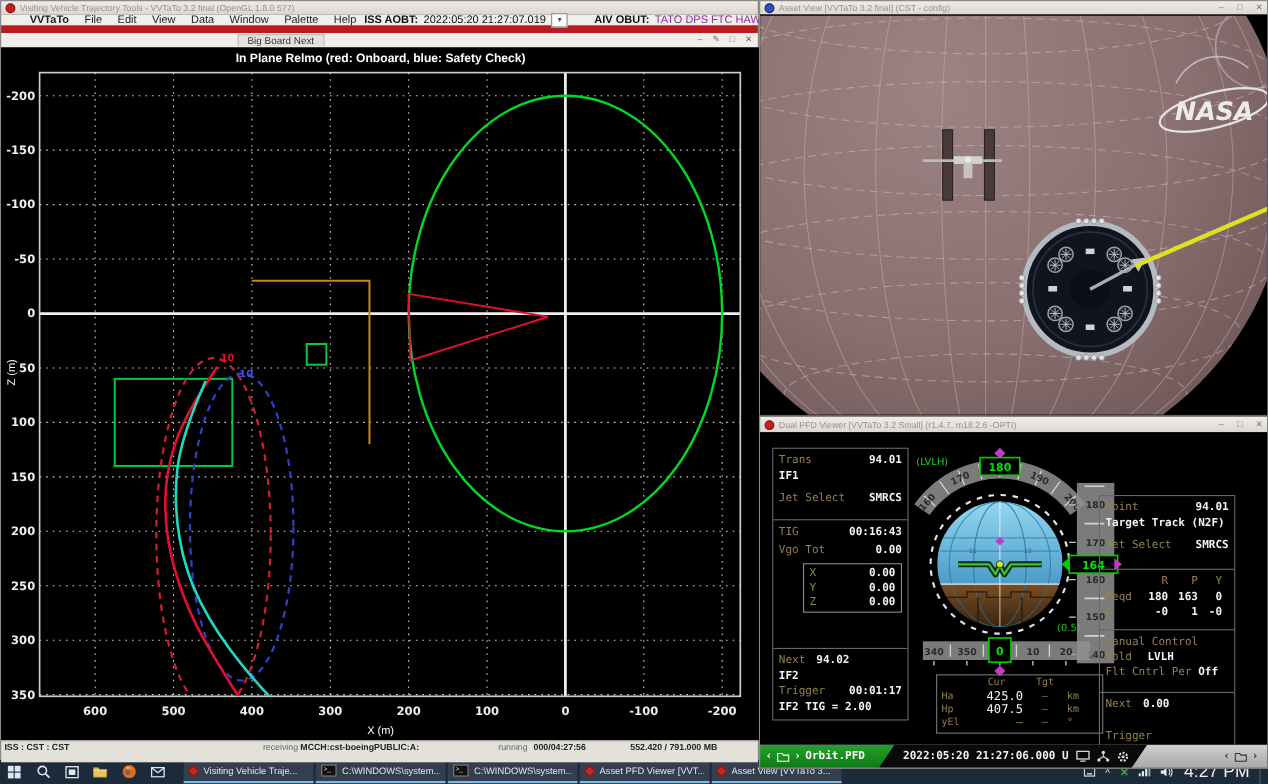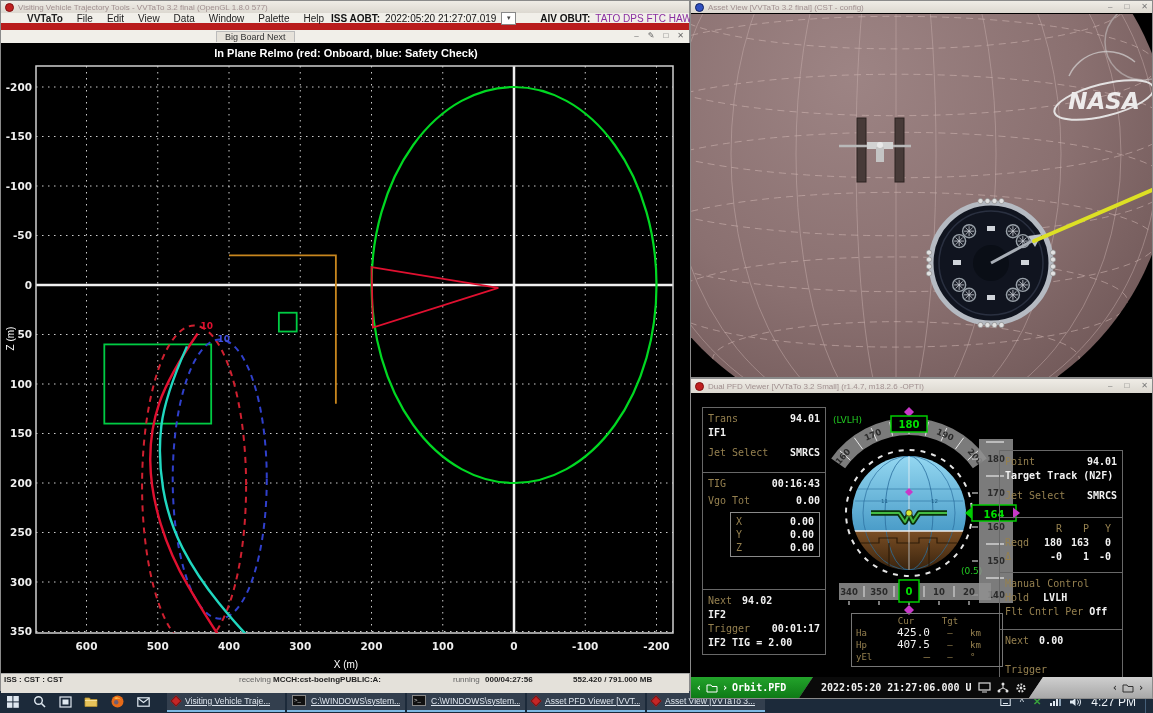--- a/index.html
+++ b/index.html
@@ -80,28 +80,28 @@
   .bar-gray{position:absolute;left:338px;top:0;height:21px;width:123px;background:linear-gradient(#cfcfcf,#a8a8a8);
     clip-path:polygon(14px 0,100% 0,100% 100%,0 100%);display:flex;align-items:center;justify-content:flex-end;
     gap:4px;padding-right:8px;box-sizing:border-box;color:#333;font-size:10px;font-weight:bold;}
   .arr{font-size:10px;line-height:10px;}
   
   #taskbar{position:absolute;left:0;top:690px;width:1153px;height:23px;background:#1c2a3a;z-index:1;
     display:flex;align-items:center;}
   .tb-btn{width:26px;height:23px;display:flex;align-items:center;justify-content:center;flex:0 0 auto;}
   .app-btn{width:118px;height:21px;margin:0 1px;background:rgba(255,255,255,.10);border-bottom:2px solid #7db9e3;
     display:flex;align-items:center;gap:5px;padding:0 5px;box-sizing:border-box;flex:0 0 auto;}
-  .app-btn .txt{color:#dfe6ee;font-size:8.5px;white-space:nowrap;overflow:hidden;text-decoration:underline;}
+  .app-btn .txt{color:#dfe6ee;font-size:8.5px;white-space:nowrap;overflow:hidden;}
   .diamond{width:8px;height:8px;background:#c42626;transform:rotate(45deg);flex:0 0 auto;box-shadow:inset 0 0 0 1px #7a1212;}
   .console-ico{width:11px;height:9px;background:#111;border:1px solid #888;color:#ddd;font-size:6px;line-height:8px;
     padding-left:1px;flex:0 0 auto;}
   .tray{margin-left:auto;display:flex;align-items:center;gap:9px;padding-right:2px;color:#dfe8f0;font-size:10px;}
   .tray .glyph{font-size:9px;}
   .tray .x-green{color:#39a33c;font-weight:bold;font-size:10px;}
-  .tray-clock{font-size:12px;color:#eef3f8;}
+  .tray-clock{font-size:16px;color:#eef3f8;}
   .desk-sliver{width:5px;height:23px;border-left:1px solid #46607a;}
   svg text{font-family:"DejaVu Sans",sans-serif;}
 </style>
 </head>
 <body>
 
 <div class="win" id="main-win" style="left:0;top:0;width:690px;height:691px;">
   <div class="titlebar">
     <div class="tb-ico"></div>
     <div class="tb-title">Visiting Vehicle Trajectory Tools - VVTaTo 3.2 final (OpenGL 1.8.0 577)</div>

